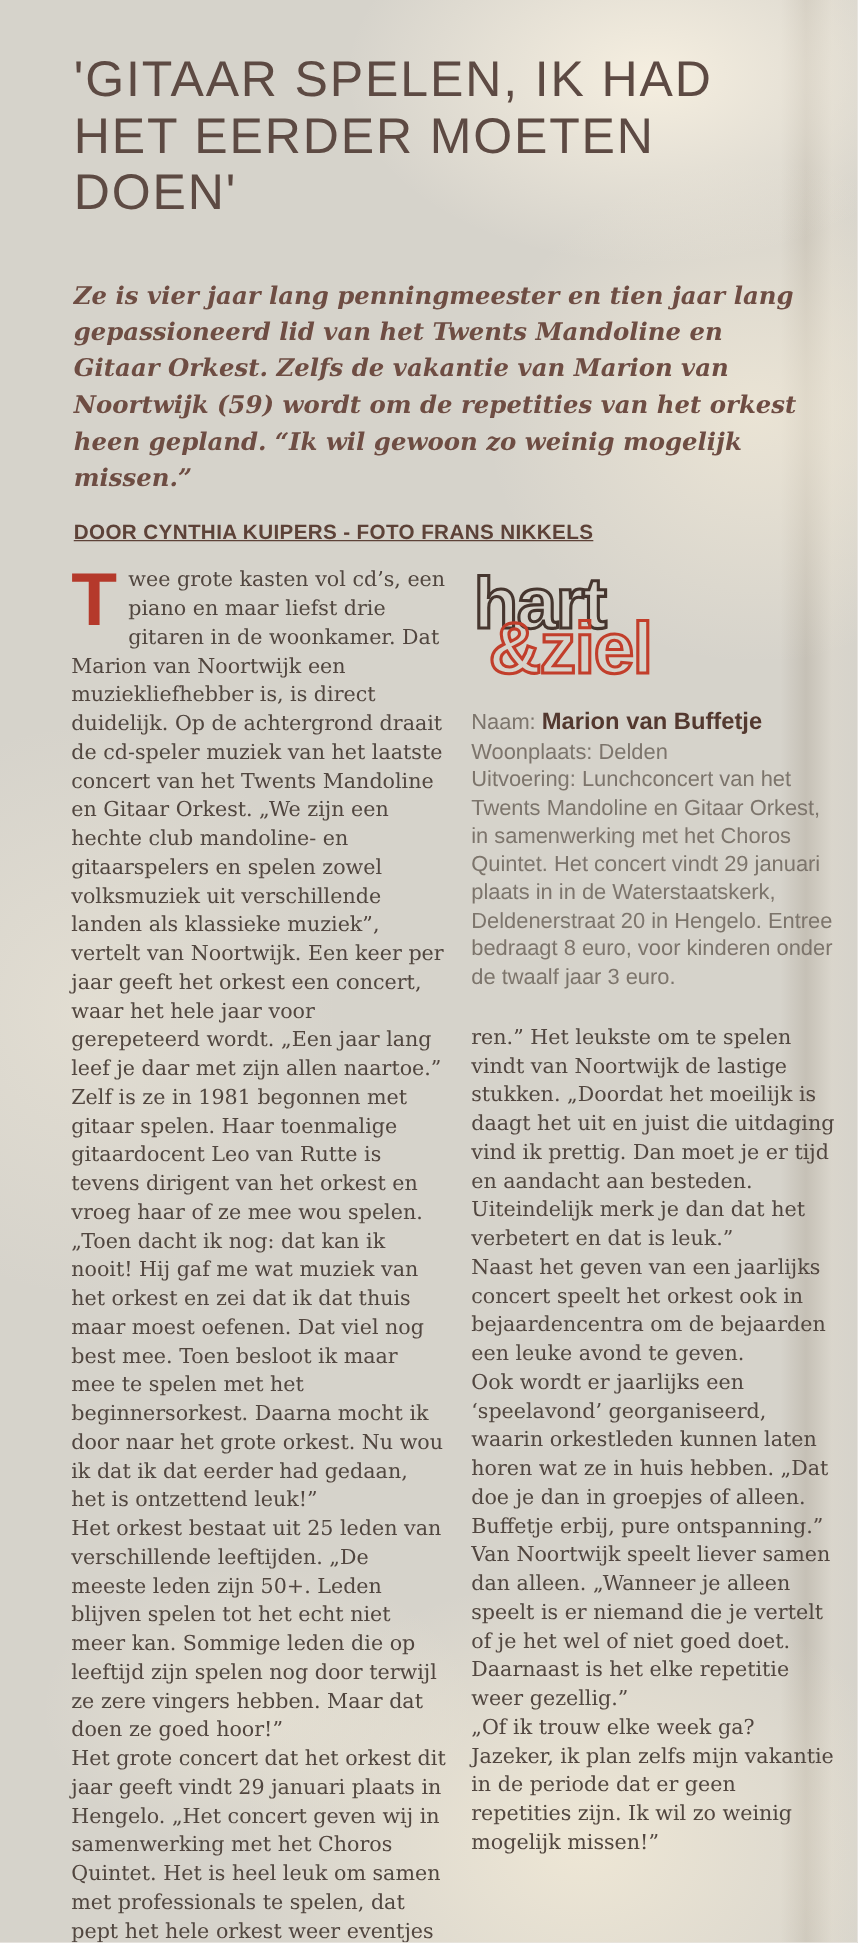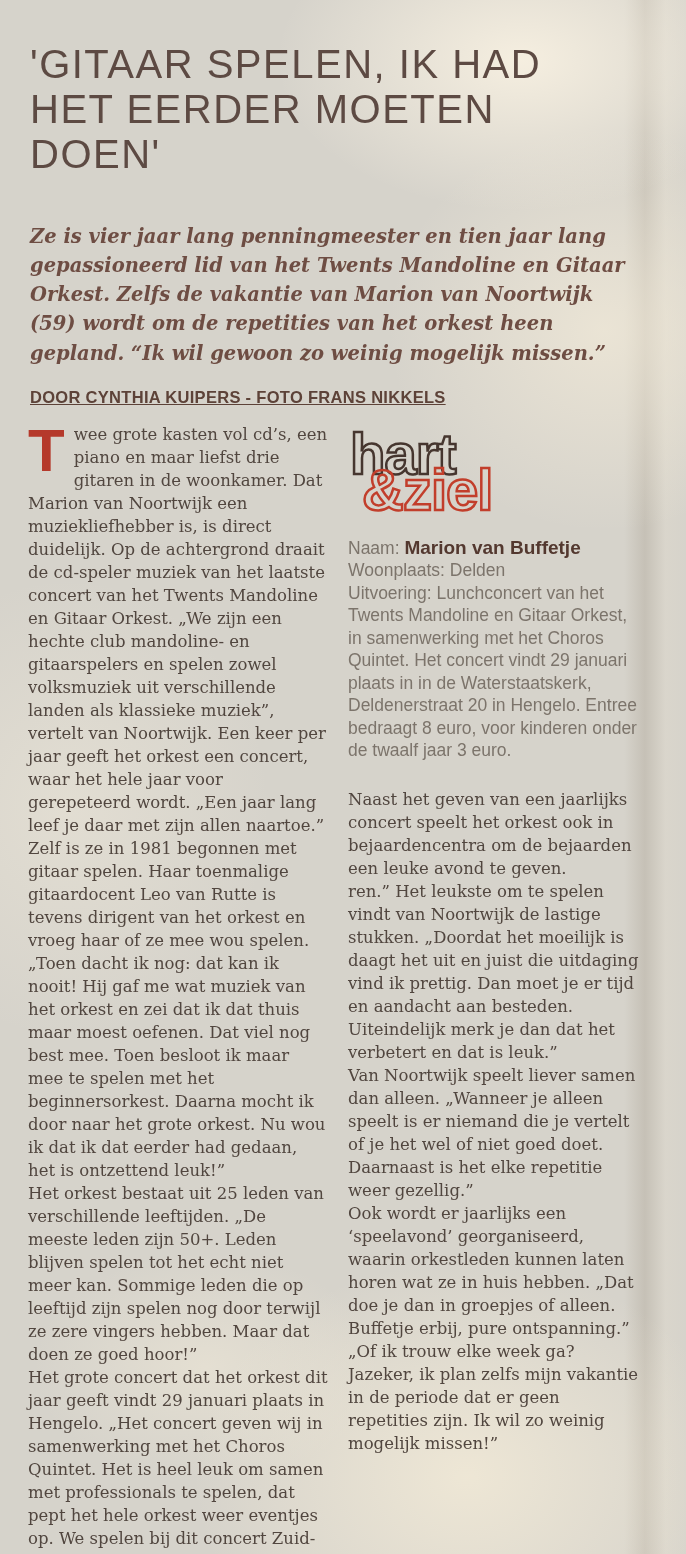--- a/index.html
+++ b/index.html
@@ -3,21 +3,21 @@
 <meta charset="utf-8">
 <style>
   * { margin:0; padding:0; box-sizing:border-box; }
   html,body { width:686px; }
   body { font-family:"Liberation Sans",sans-serif; }
 
   .page {
     position:relative;
     width:686px; height:1554px;
     overflow:hidden;
-    padding:42px 40px 0 28px;
+    padding:42px 40px 0 57px;
     background-color:#d6d3cb;
     background-image:
       radial-gradient(ellipse 340px 210px at 76% 60px,  rgba(247,240,225,0.95), rgba(247,240,225,0) 72%),
       radial-gradient(ellipse 300px 280px at 88% 330px, rgba(243,235,217,0.70), rgba(243,235,217,0) 72%),
       radial-gradient(ellipse 280px 320px at 10% 52%,   rgba(236,230,216,0.55), rgba(236,230,216,0) 72%),
       radial-gradient(ellipse 380px 300px at 68% 95%,   rgba(242,234,215,0.85), rgba(242,234,215,0) 72%),
       radial-gradient(ellipse 240px 160px at 30% 88%,   rgba(240,233,216,0.55), rgba(240,233,216,0) 72%),
       linear-gradient(90deg, rgba(0,0,0,0) 91%, rgba(160,150,134,0.30) 94%, rgba(224,218,205,0.35) 97%, rgba(0,0,0,0) 100%);
   }
 
@@ -130,22 +130,22 @@
 
       <div class="infobox">
         <div class="info-name-line">
           <span>Naam:</span>
           <span class="info-name">Marion van Buffetje</span>
         </div>
         <div>Woonplaats: Delden</div>
         <div>Uitvoering: Lunchconcert van het Twents Mandoline en Gitaar Orkest, in samenwerking met het Choros Quintet. Het concert vindt 29 januari plaats in in de Waterstaatskerk, Deldenerstraat 20 in Hengelo. Entree bedraagt 8 euro, voor kinderen onder de twaalf jaar 3 euro.</div>
       </div>
 
+      <p class="body-p">ren.” Het leukste om te spelen vindt van Noortwijk de lastige stukken. „Doordat het moeilijk is daagt het uit en juist die uitdaging vind ik prettig. Dan moet je er tijd en aandacht aan besteden. Uiteindelijk merk je dan dat het verbetert en dat is leuk.”</p>
       <p class="body-p">Naast het geven van een jaarlijks concert speelt het orkest ook in bejaardencentra om de bejaarden een leuke avond te geven.</p>
-      <p class="body-p">ren.” Het leukste om te spelen vindt van Noortwijk de lastige stukken. „Doordat het moeilijk is daagt het uit en juist die uitdaging vind ik prettig. Dan moet je er tijd en aandacht aan besteden. Uiteindelijk merk je dan dat het verbetert en dat is leuk.”</p>
+      <p class="body-p">Ook wordt er jaarlijks een ‘speelavond’ georganiseerd, waarin orkestleden kunnen laten horen wat ze in huis hebben. „Dat doe je dan in groepjes of alleen. Buffetje erbij, pure ontspanning.”</p>
       <p class="body-p">Van Noortwijk speelt liever samen dan alleen. „Wanneer je alleen speelt is er niemand die je vertelt of je het wel of niet goed doet. Daarnaast is het elke repetitie weer gezellig.”</p>
-      <p class="body-p">Ook wordt er jaarlijks een ‘speelavond’ georganiseerd, waarin orkestleden kunnen laten horen wat ze in huis hebben. „Dat doe je dan in groepjes of alleen. Buffetje erbij, pure ontspanning.”</p>
       <p class="body-p">„Of ik trouw elke week ga? Jazeker, ik plan zelfs mijn vakantie in de periode dat er geen repetities zijn. Ik wil zo weinig mogelijk missen!”</p>
 
     </div>
   </div>
 
 </div>
 
 </body></html>

